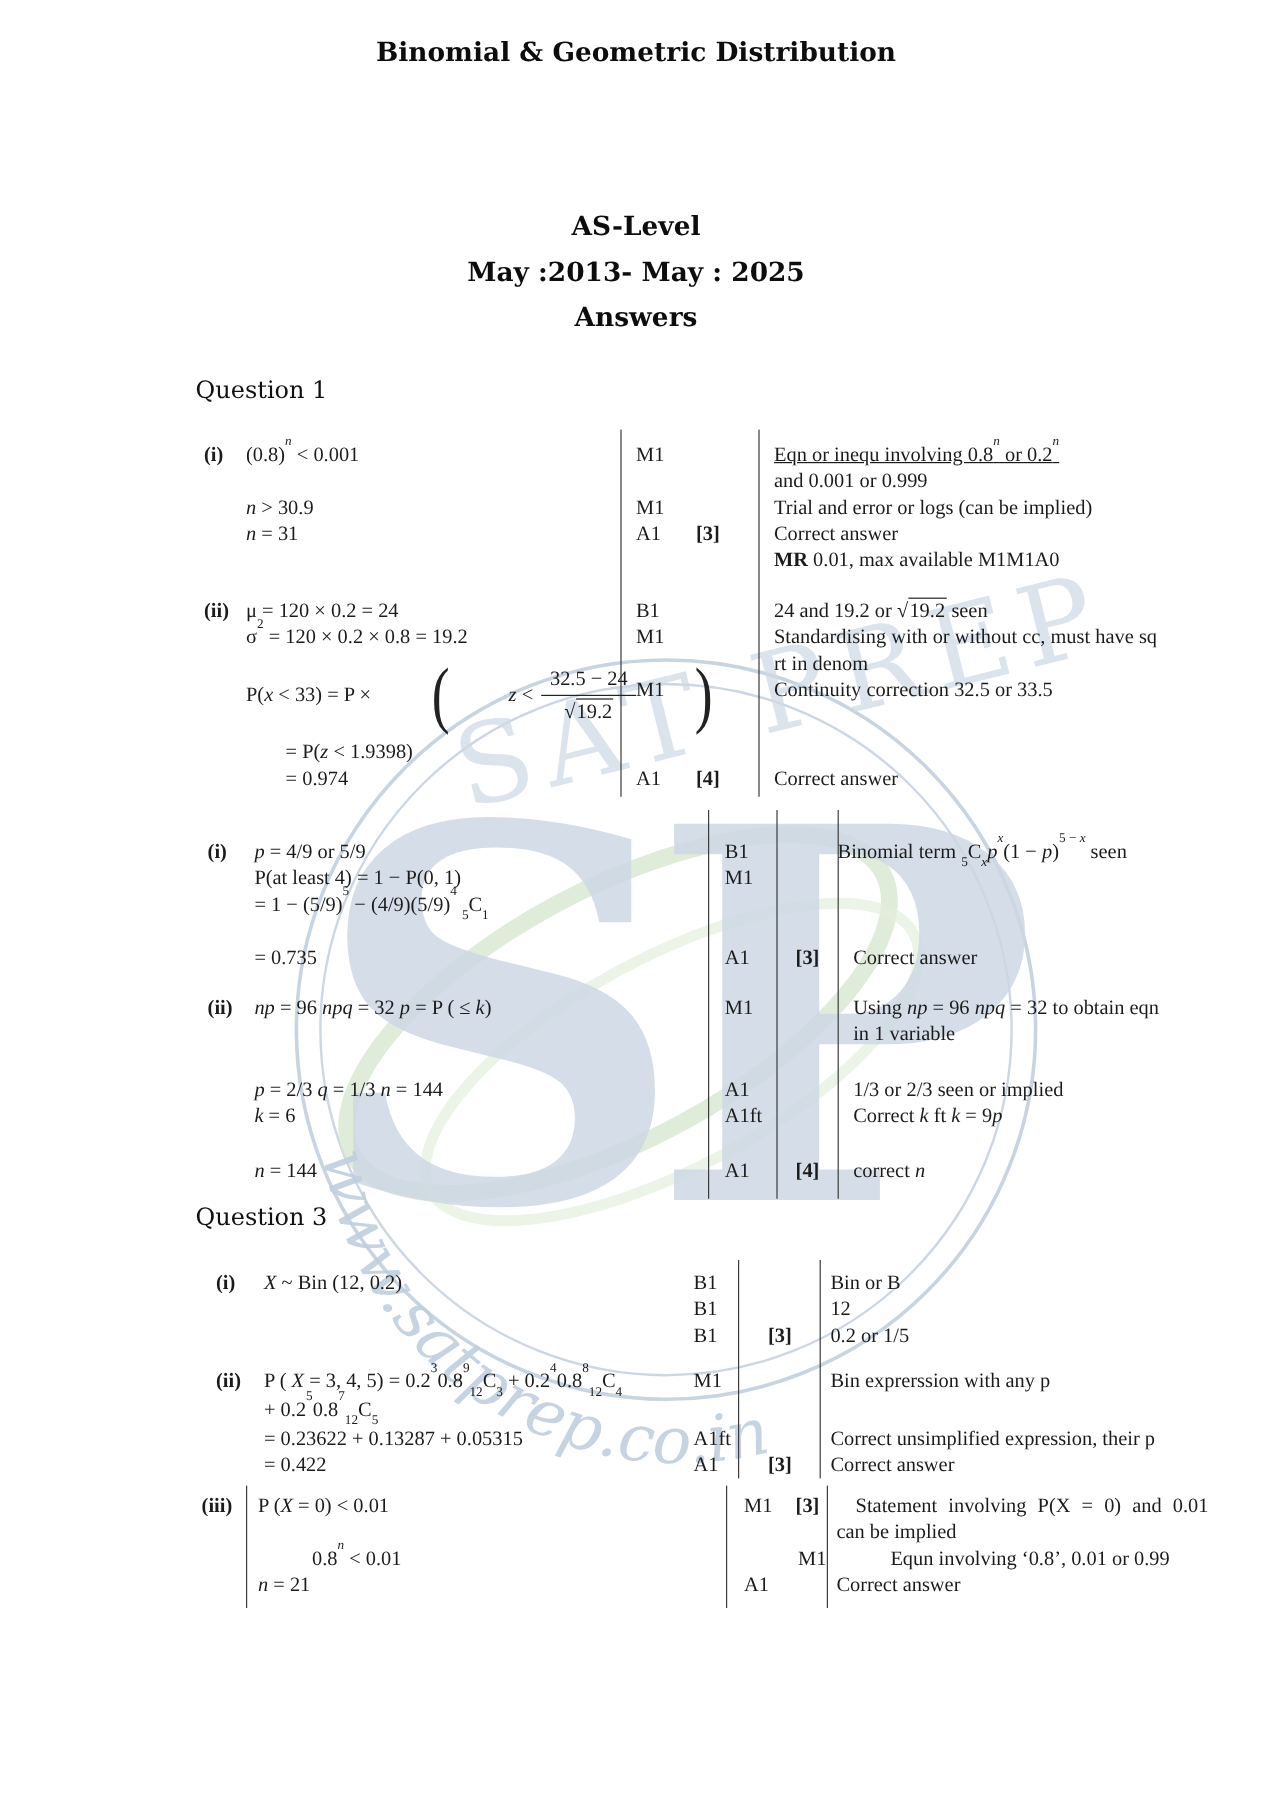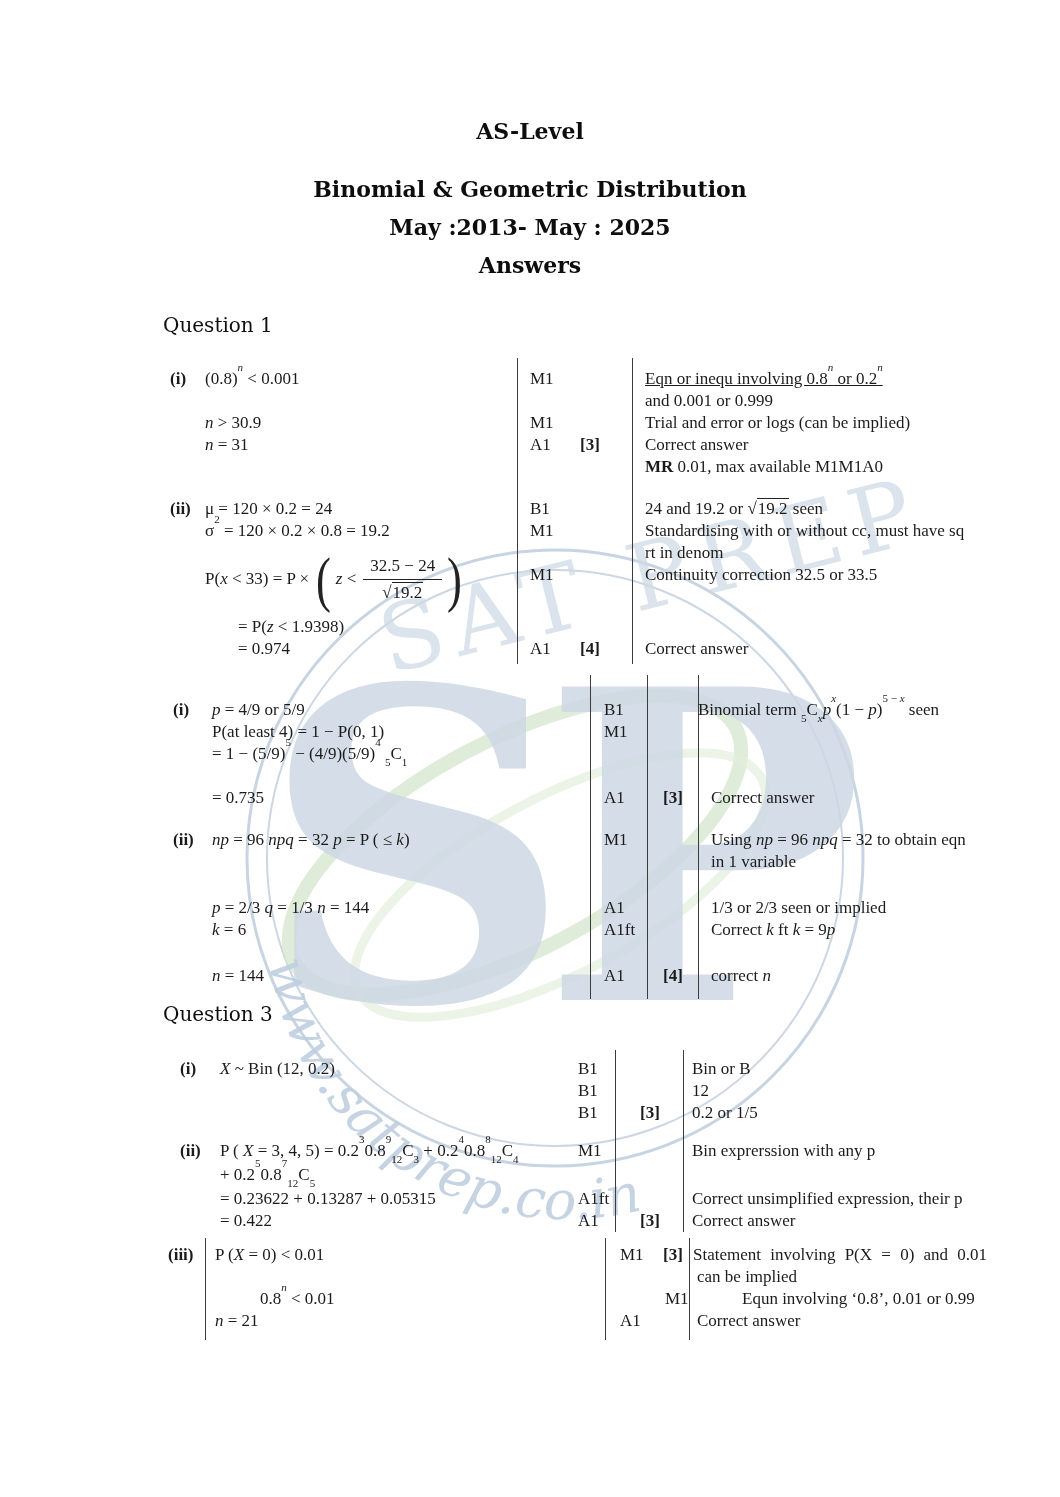--- a/index.html
+++ b/index.html
@@ -57,22 +57,22 @@
       <ellipse cx="560" cy="885" rx="228" ry="88" transform="rotate(-28 560 885)" fill="none" stroke="#e2efdb" stroke-width="9" opacity="0.7"></ellipse>
       <text x="548" y="1000" font-size="430" font-weight="bold" fill="#cdd8e4" text-anchor="middle" letter-spacing="-30" opacity="0.85">SP</text>
       <text transform="rotate(-14 680 560)" x="370" y="600" font-size="92" fill="#cfdae6" letter-spacing="10" opacity="0.75">SAT PREP</text>
       <text font-size="54" font-style="italic" fill="#bfcfdf" opacity="0.9">
         <textPath href="#arcPath" startOffset="10">www.satprep.co.in</textPath>
       </text>
     </g>
   </svg>
 
   <div class="content">
+    <div class="title t2">Binomial &amp; Geometric Distribution</div>
     <div class="title t1">AS-Level</div>
-    <div class="title t2">Binomial &amp; Geometric Distribution</div>
     <div class="title t3">May :2013- May : 2025</div>
     <div class="title t4">Answers</div>
 
     <div id="questions">
         <div class="q-heading" style="margin-top: 33px;">Question 1</div>
         <div class="q-block" style="margin-top: 20px; padding-top: 10px; padding-bottom: 4px;">
           <div class="vline" style="left: 352px;"></div>
           <div class="vline" style="left: 467px;"></div>
           <div class="part">
             <div class="row" style="min-height: 22px;">
@@ -178,21 +178,21 @@
             </div>
             <div class="row" style="min-height: 22px;">
               <div class="c-work" style="width: 352px;">
                 <span class="ind" style="width: 40px; padding-left: 5px;"></span>
                 <span class="math" style="margin-left: 33px;">= 0.974</span>
               </div>
               <div class="c-marks" style="width: 63px; padding-left: 13px;">A1</div>
               <div class="c-total" style="width: 52px; padding-left: 0px;"><b>[4]</b></div>
               <div class="c-comment" style="padding-left: 13px;">Correct answer</div>
             </div>
-            <div class="formula" style="top: 44px; left: 40px;">
+            <div class="formula" style="top: 44px; left: 40px; gap: 44px;">
               <span class="f-lhs">P(<i>x</i> &lt; 33) = P ×</span>
               <span class="bp">(</span>
               <span class="f-mid">
                 <span class="f-cond"><i>z</i> &lt;</span>
                 <span class="fr">
                   <span class="fr-num">32.5 − 24</span>
                   <span class="fr-den">√<span class="ovl">19.2</span></span>
                 </span>
               </span>
               <span class="bp">)</span>
@@ -393,21 +393,21 @@
           <div class="vline" style="left: 440px;"></div>
           <div class="vline" style="left: 524px;"></div>
           <div class="part">
             <div class="row" style="min-height: 22px;">
               <div class="c-label" style="width: 40px; padding-left: 3px;"><b>(iii)</b></div>
               <div class="c-work" style="width: 400px; padding-left: 10px;">
                 <span class="math">P (<i>X</i> = 0) &lt; 0.01</span>
               </div>
               <div class="c-marks" style="width: 55px; padding-left: 15px;">M1</div>
               <div class="c-total" style="width: 29px; padding-left: 3px;"><b>[3]</b></div>
-              <div class="c-comment" style="padding-left: 4px; word-spacing: 5px;">Statement involving P(X = 0) and 0.01</div>
+              <div class="c-comment" style="padding-left: 24px; word-spacing: 5px;">Statement involving P(X = 0) and 0.01</div>
             </div>
             <div class="row" style="min-height: 22px;">
               <div class="c-label" style="width: 40px; padding-left: 3px;"></div>
               <div class="c-work" style="width: 400px; padding-left: 10px;">
                 <span class="math"></span>
               </div>
               <div class="c-marks" style="width: 55px; padding-left: 15px;"></div>
               <div class="c-total" style="width: 29px; padding-left: 3px;"></div>
               <div class="c-comment" style="padding-left: 8px;">can be implied</div>
             </div>

